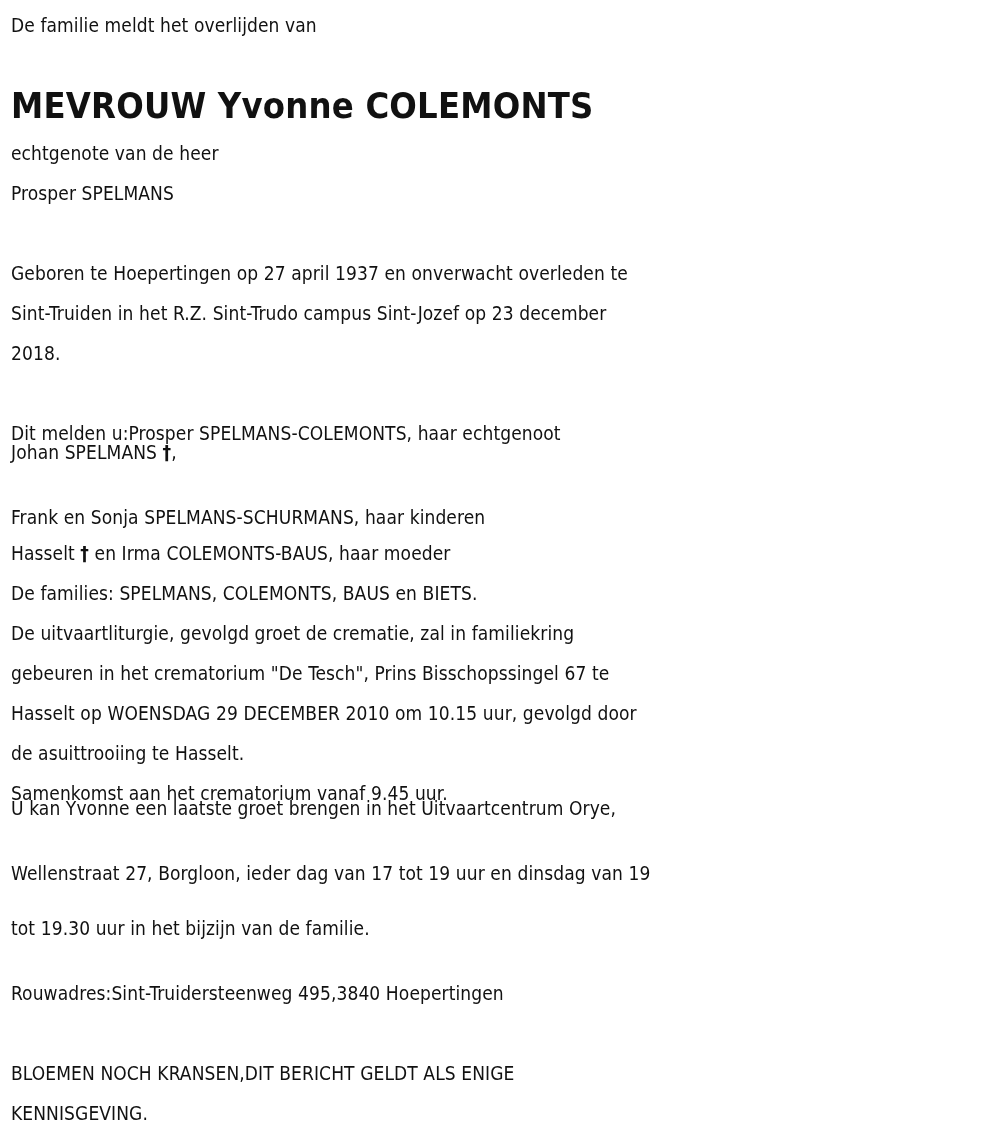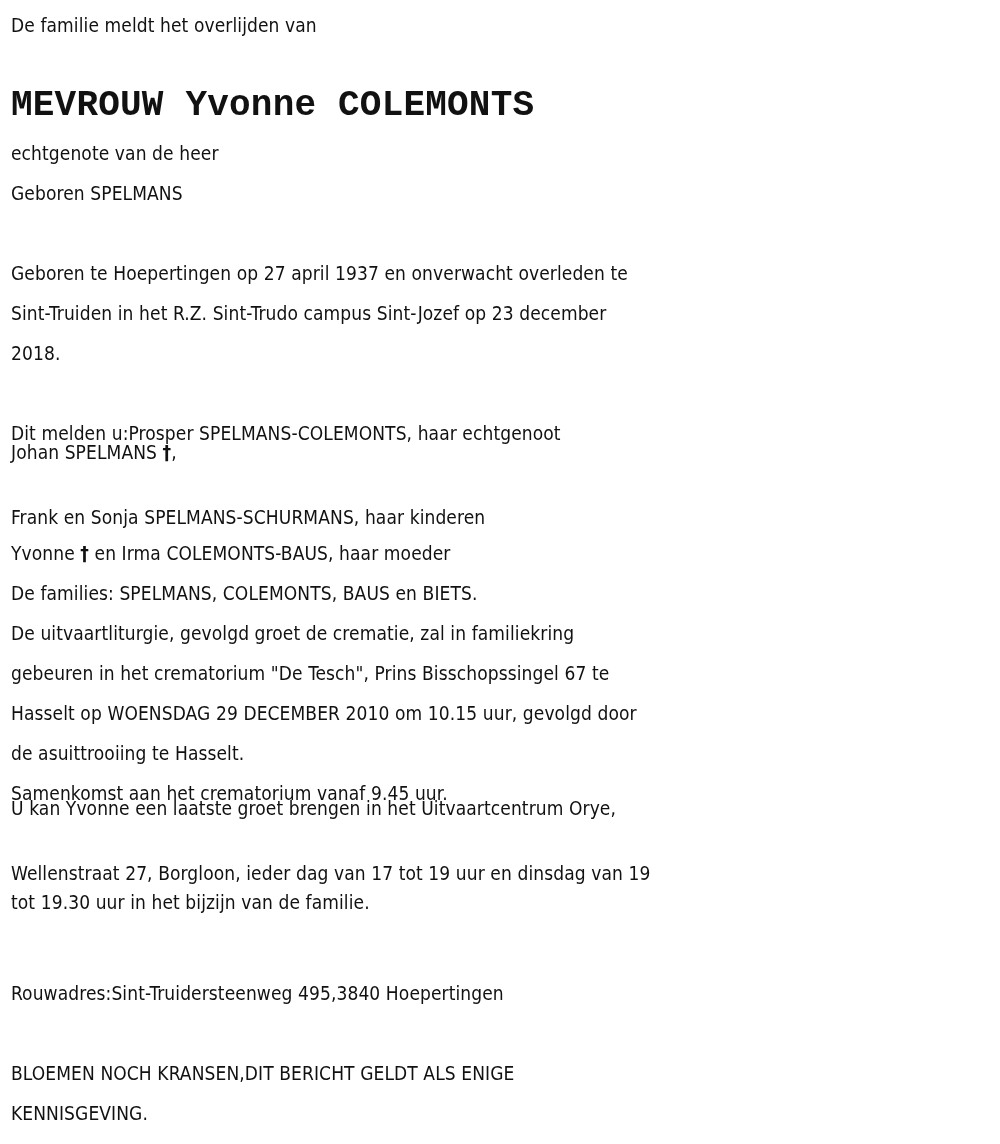--- a/index.html
+++ b/index.html
@@ -1,49 +1,49 @@
 <!DOCTYPE html>
 <html><head>
 <meta charset="utf-8">
 <style>
   html, body { margin:0; padding:0; background:#ffffff; }
   body { width:1000px; height:1144px; position:relative; overflow:hidden;
          font-family:"DejaVu Sans Condensed","DejaVu Sans", sans-serif; color:#111; }
   .ln { position:absolute; left:11px; white-space:nowrap; font-size:19px; line-height:32px;
         font-stretch:condensed; letter-spacing:0.1px; }
-  .title { font-size:36px; font-weight:bold; line-height:44px; letter-spacing:0.2px;font-family:Liberation Mono, monospace; }
+  .title { font-size:36px; font-weight:bold; line-height:44px; letter-spacing:0.2px; }
   .cross { font-weight:bold; }
 </style>
 </head>
 <body>
 
 <div>
   <div class="ln" style="top:9px">De familie meldt het overlijden van</div>
 
   <div class="ln title" style="top:84px">MEVROUW Yvonne COLEMONTS</div>
 
   <div class="ln" style="top:137px">echtgenote van de heer</div>
-  <div class="ln" style="top:177px">Geboren SPELMANS</div>
+  <div class="ln" style="top:177px">Prosper SPELMANS</div>
 
   <div class="ln" style="top:257px">Geboren te Hoepertingen op 27 april 1937 en onverwacht overleden te</div>
   <div class="ln" style="top:297px">Sint-Truiden in het R.Z. Sint-Trudo campus Sint-Jozef op 23 december</div>
   <div class="ln" style="top:337px">2018.</div>
 
   <div class="ln" style="top:417px">Dit melden u:Prosper SPELMANS-COLEMONTS, haar echtgenoot</div>
   <div class="ln" style="top:436px"><span>Johan SPELMANS </span><span class="cross">†</span><span>,</span></div>
   <div class="ln" style="top:501px">Frank en Sonja SPELMANS-SCHURMANS, haar kinderen</div>
-  <div class="ln" style="top:537px"><span>Yvonne </span><span class="cross">†</span><span> en Irma COLEMONTS-BAUS, haar moeder</span></div>
+  <div class="ln" style="top:537px"><span>Hasselt </span><span class="cross">†</span><span> en Irma COLEMONTS-BAUS, haar moeder</span></div>
   <div class="ln" style="top:577px">De families: SPELMANS, COLEMONTS, BAUS en BIETS.</div>
 
   <div class="ln" style="top:617px">De uitvaartliturgie, gevolgd groet de crematie, zal in familiekring</div>
   <div class="ln" style="top:657px">gebeuren in het crematorium "De Tesch", Prins Bisschopssingel 67 te</div>
   <div class="ln" style="top:697px">Hasselt op WOENSDAG 29 DECEMBER 2010 om 10.15 uur, gevolgd door</div>
   <div class="ln" style="top:737px">de asuittrooiing te Hasselt.</div>
   <div class="ln" style="top:777px">Samenkomst aan het crematorium vanaf 9.45 uur.</div>
   <div class="ln" style="top:792px">U kan Yvonne een laatste groet brengen in het Uitvaartcentrum Orye,</div>
   <div class="ln" style="top:857px">Wellenstraat 27, Borgloon, ieder dag van 17 tot 19 uur en dinsdag van 19</div>
-  <div class="ln" style="top:886px">tot 19.30 uur in het bijzijn van de familie.</div>
+  <div class="ln" style="top:912px">tot 19.30 uur in het bijzijn van de familie.</div>
 
   <div class="ln" style="top:977px">Rouwadres:Sint-Truidersteenweg 495,3840 Hoepertingen</div>
 
   <div class="ln" style="top:1057px">BLOEMEN NOCH KRANSEN,DIT BERICHT GELDT ALS ENIGE</div>
   <div class="ln" style="top:1097px">KENNISGEVING.</div>
 </div>
 
 </body></html>

